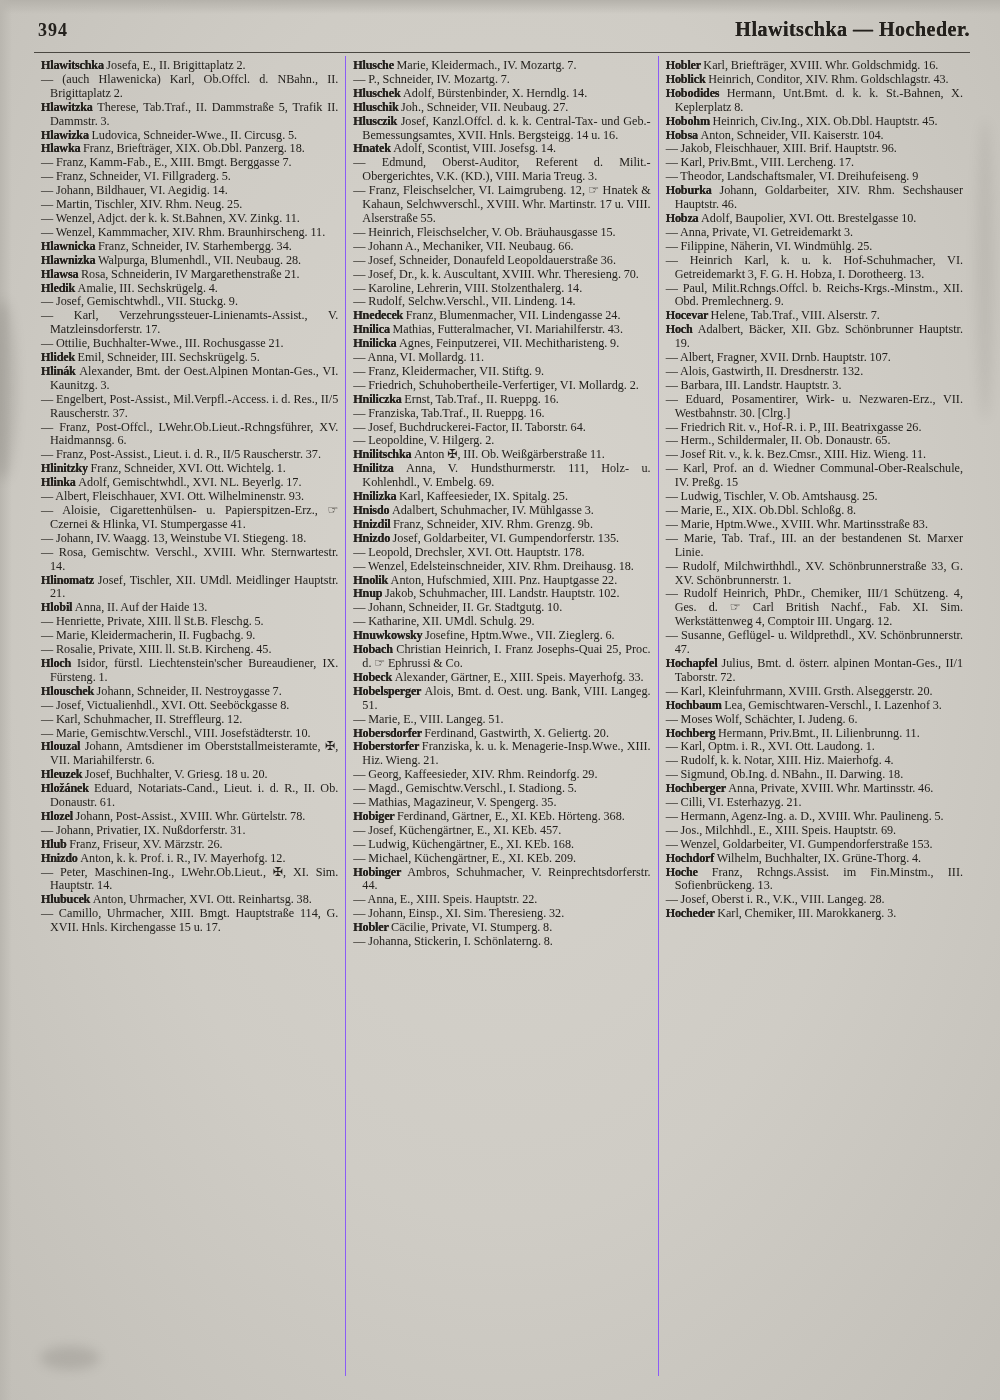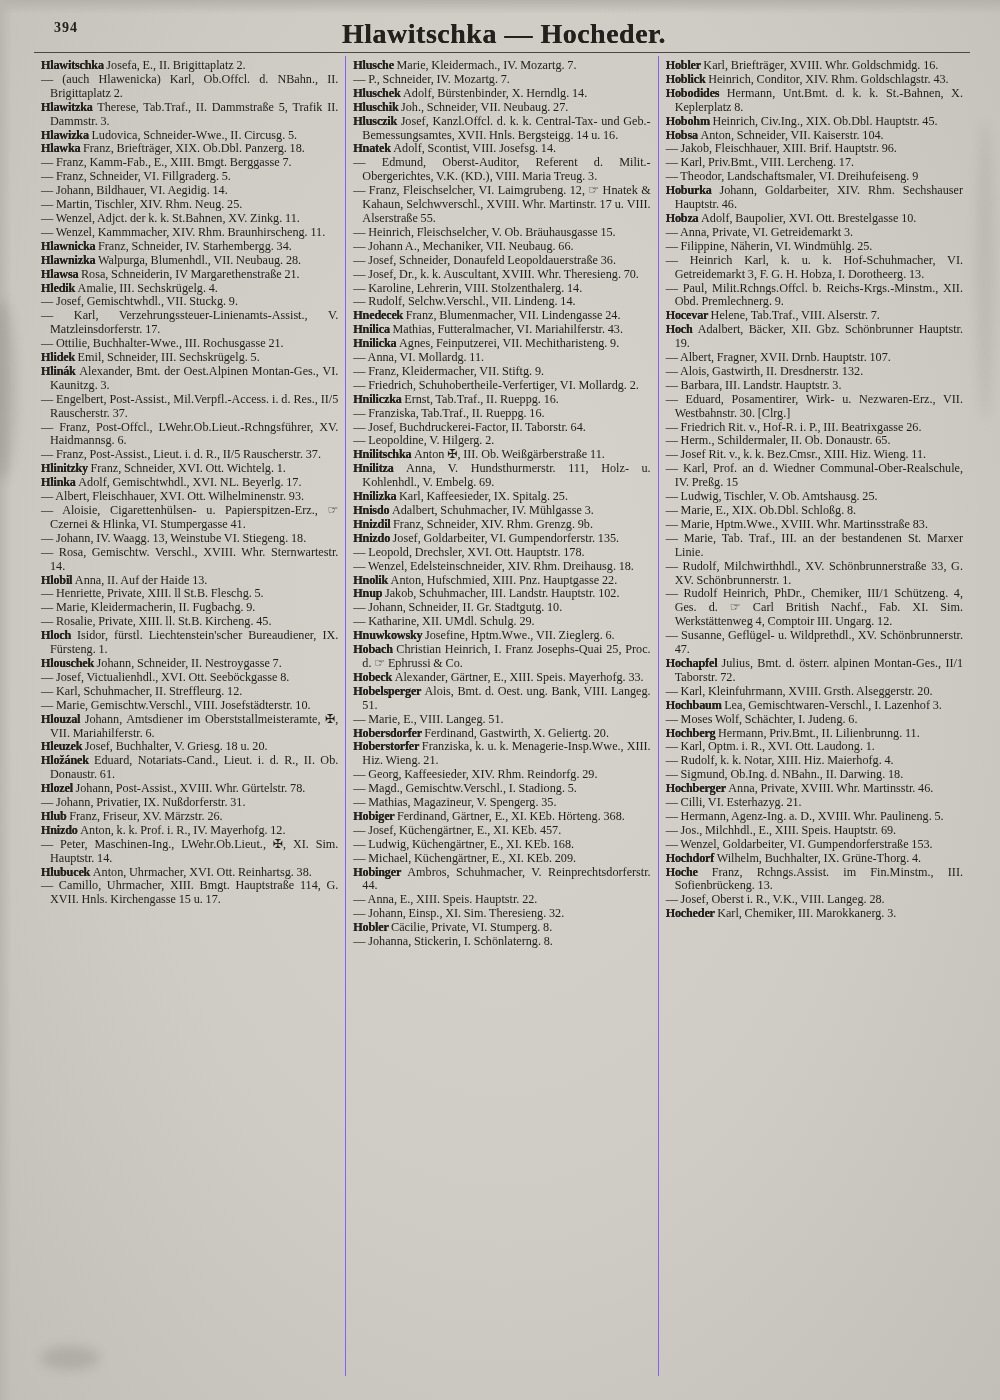--- a/index.html
+++ b/index.html
@@ -21,22 +21,22 @@
   .scan-edge-left{position:absolute;left:0;top:0;width:12px;height:100%;
     background:linear-gradient(90deg,#b9b6af,rgba(185,182,175,0));pointer-events:none;}
   .smudge{position:absolute;border-radius:50%;filter:blur(6px);opacity:.18;background:#55524c;pointer-events:none;}
   .smudge.s1{left:-10px;top:300px;width:26px;height:180px;}
   .smudge.s2{left:40px;bottom:30px;width:60px;height:24px;}
   .smudge.s3{right:6px;top:120px;width:18px;height:300px;opacity:.10;}
 
   .sheet{position:absolute;left:34px;top:18px;right:30px;bottom:14px;}
 
   .header{position:relative;height:30px;}
-  .page-number{position:absolute;left:20px;top:2px;font-size:14px;font-weight:bold;letter-spacing:1px;}
-  .page-title{position:absolute;left:4px;right:0;top:0;text-align:center;font-size:28px;font-weight:bold;
+  .page-number{position:absolute;left:4px;top:2px;font-size:18px;font-weight:bold;letter-spacing:1px;}
+  .page-title{position:absolute;left:4px;right:0;top:0;text-align:right;font-size:20px;font-weight:bold;
     letter-spacing:.5px;text-shadow:0 0 .5px var(--ink);}
   .head-rule{border-bottom:1.6px solid var(--rule);margin:4px 0 3px 0;}
 
   .columns{display:flex;height:1320px;overflow:hidden;}
   .col{flex:1 1 0;padding:3px 7px 0 7px;overflow:hidden;}
   .col + .col{border-left:1px solid #8b5cf6;}
 
   .entry{
     margin:0;font-size:12.2px;line-height:13.9px;text-align:justify;
     text-indent:-9px;padding-left:9px;
@@ -83,20 +83,21 @@
         <p class="entry"><span class="lead">Hlinák </span>Alexander, Bmt. der Oest.Alpinen Montan-Ges., VI. Kaunitzg. 3.</p>
         <p class="entry">— Engelbert, Post-Assist., Mil.Verpfl.-Access. i. d. Res., II/5 Rauscherstr. 37.</p>
         <p class="entry">— Franz, Post-Offcl., LWehr.Ob.Lieut.-Rchngsführer, XV. Haidmannsg. 6.</p>
         <p class="entry">— Franz, Post-Assist., Lieut. i. d. R., II/5 Rauscherstr. 37.</p>
         <p class="entry"><span class="lead">Hlinitzky </span>Franz, Schneider, XVI. Ott. Wichtelg. 1.</p>
         <p class="entry"><span class="lead">Hlinka </span>Adolf, Gemischtwhdl., XVI. NL. Beyerlg. 17.</p>
         <p class="entry">— Albert, Fleischhauer, XVI. Ott. Wilhelminenstr. 93.</p>
         <p class="entry">— Aloisie, Cigarettenhülsen- u. Papierspitzen-Erz., ☞ Czernei &amp; Hlinka, VI. Stumpergasse 41.</p>
         <p class="entry">— Johann, IV. Waagg. 13, Weinstube VI. Stiegeng. 18.</p>
         <p class="entry">— Rosa, Gemischtw. Verschl., XVIII. Whr. Sternwartestr. 14.</p>
+        <p class="entry"><span class="lead">Hlinomatz </span>Josef, Tischler, XII. UMdl. Meidlinger Hauptstr. 21.</p>
         <p class="entry"><span class="lead">Hlobil </span>Anna, II. Auf der Haide 13.</p>
         <p class="entry">— Henriette, Private, XIII. ll St.B. Fleschg. 5.</p>
         <p class="entry">— Marie, Kleidermacherin, II. Fugbachg. 9.</p>
         <p class="entry">— Rosalie, Private, XIII. ll. St.B. Kircheng. 45.</p>
         <p class="entry"><span class="lead">Hloch </span>Isidor, fürstl. Liechtenstein'scher Bureaudiener, IX. Fürsteng. 1.</p>
         <p class="entry"><span class="lead">Hlouschek </span>Johann, Schneider, II. Nestroygasse 7.</p>
         <p class="entry">— Josef, Victualienhdl., XVI. Ott. Seeböckgasse 8.</p>
         <p class="entry">— Karl, Schuhmacher, II. Streffleurg. 12.</p>
         <p class="entry">— Marie, Gemischtw.Verschl., VIII. Josefstädterstr. 10.</p>
         <p class="entry"><span class="lead">Hlouzal </span>Johann, Amtsdiener im Oberststallmeisteramte, ✠, VII. Mariahilferstr. 6.</p>

